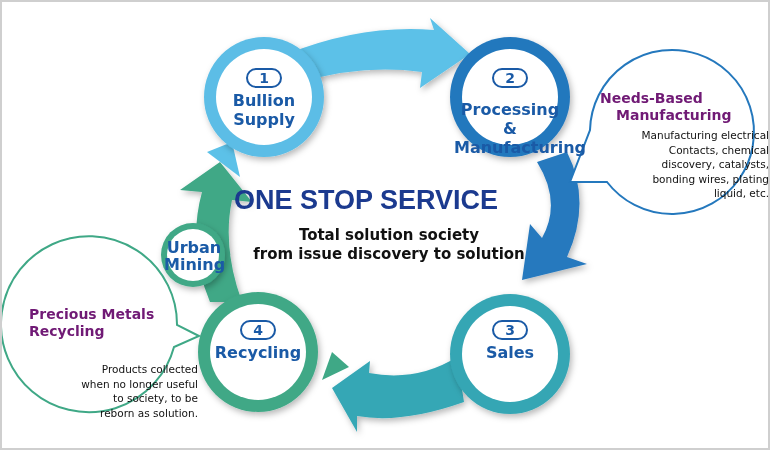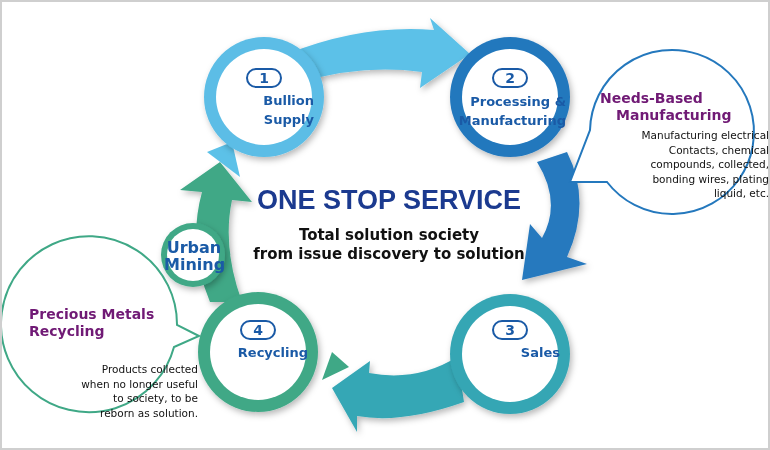--- a/index.html
+++ b/index.html
@@ -7,22 +7,22 @@
     position:relative; width:770px; height:450px; overflow:hidden;
     background:#ffffff; box-sizing:border-box;
     border:2px solid #cfcfcf;
     font-family:"DejaVu Sans", sans-serif;
   }
   svg#diagram { position:absolute; left:0; top:0; }
   .node-text { position:absolute; text-align:center; color:#1a5aa6; font-weight:bold;
     font-family:"DejaVu Sans", sans-serif; }
   .badge { display:inline-block; border:2px solid #1a5aa6; border-radius:10px;
     width:32px; height:16px; line-height:16px; font-size:14px; color:#1a5aa6; font-weight:bold; }
-  .label { display:block; font-size:13px; line-height:19px; margin-top:3px;text-align:right; }
-  .center-title { position:absolute; left:232px; top:183px; width:310px; text-align:center;
+  .label { display:block; font-size:16px; line-height:19px; margin-top:3px; }
+  .center-title { position:absolute; left:232px; top:183px; width:310px; 
     color:#1b3a8f; font-weight:bold; font-size:27px; letter-spacing:0px;
     font-family:"Liberation Sans", sans-serif; }
   .center-sub { position:absolute; left:232px; top:224px; width:310px; text-align:center;
     color:#111; font-weight:bold; font-size:15px; line-height:19px;
     font-family:"DejaVu Sans", sans-serif; }
   .callout-title { position:absolute; font-weight:bold; color:#701a75; font-size:14px; line-height:17px;
     font-family:"DejaVu Sans", sans-serif; }
   .callout-body { position:absolute; color:#111; font-size:10.5px; line-height:14.5px;
     font-family:"DejaVu Sans", sans-serif;text-align:right; }
   .urban { position:absolute; left:162px; top:237px; width:60px; text-align:center;
@@ -75,21 +75,21 @@
     <path d="M588,128 A82,82 0 1,1 605,180 L568,180 Z" fill="#ffffff" stroke="#2478bd" stroke-width="2"></path>
     <path d="M172,345 A88,88 0 1,1 175,323 L197,334 Z" fill="#ffffff" stroke="#3fa886" stroke-width="2"></path>
   </svg>
 
   <div class="node-text" style="left:212px; top:66px; width:100px;">
     <span class="badge">1</span>
     <span class="label">Bullion Supply</span>
   </div>
   <div class="node-text" style="left:452px; top:66px; width:112px;">
     <span class="badge">2</span>
-    <span class="label" style="margin-top:4px;">Processing &amp;</span>
+    <span class="label" style="margin-top:12px;">Processing &amp;</span>
     <span class="label" style="margin-top:0;">Manufacturing</span>
   </div>
   <div class="node-text" style="left:458px; top:318px; width:100px;">
     <span class="badge">3</span>
     <span class="label">Sales</span>
   </div>
   <div class="node-text" style="left:206px; top:318px; width:100px;">
     <span class="badge">4</span>
     <span class="label">Recycling</span>
   </div>
@@ -105,21 +105,21 @@
     <div>from issue discovery to solution</div>
   </div>
 
   <div class="callout-title" style="left:598px; top:88px; width:150px;">
     <div>Needs-Based</div>
     <div style="padding-left:16px;">Manufacturing</div>
   </div>
   <div class="callout-body" style="left:597px; top:126px; width:170px;">
     <div>Manufacturing electrical</div>
     <div>Contacts, chemical</div>
-    <div>compounds, collected,</div>
+    <div>discovery, catalysts,</div>
     <div>bonding wires, plating</div>
     <div style="padding-left:17px;">liquid, etc.</div>
   </div>
 
   <div class="callout-title" style="left:27px; top:304px; width:150px;">
     <div>Precious Metals</div>
     <div>Recycling</div>
   </div>
   <div class="callout-body" style="left:30px; top:360px; width:150px;margin-left:16px;">
     <div>Products collected</div>

